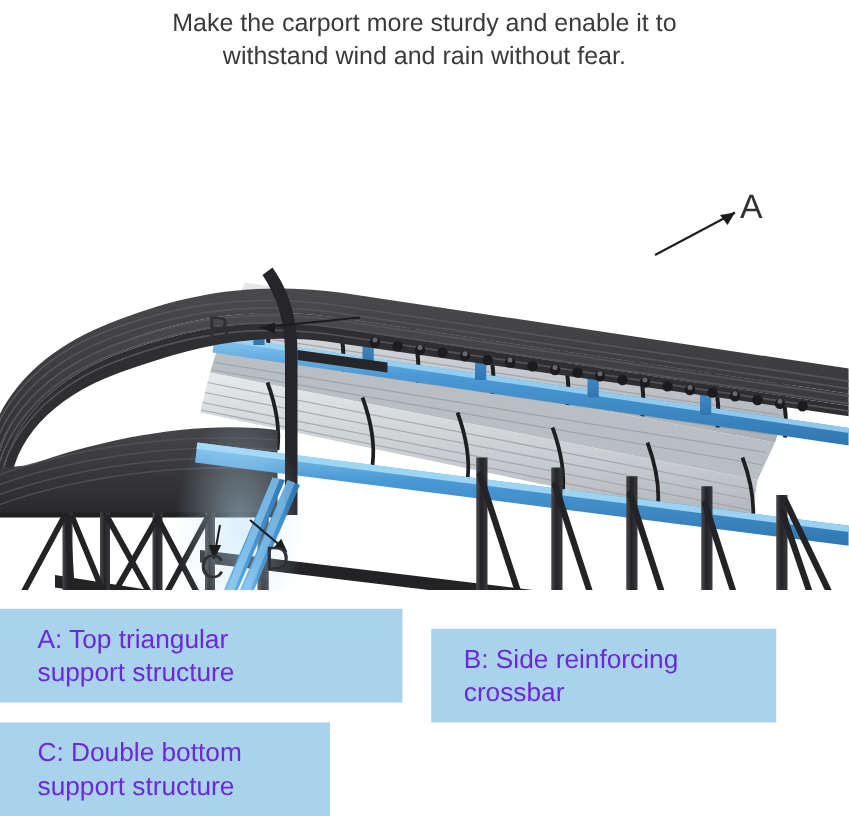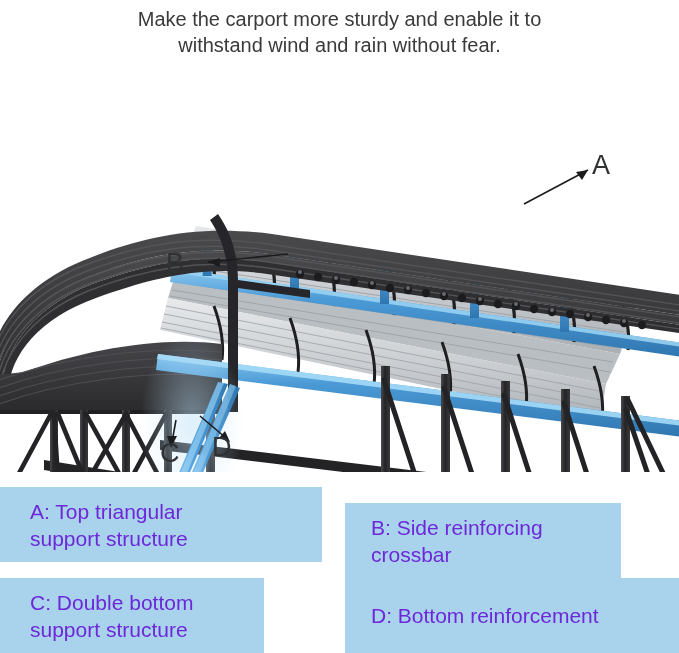--- a/index.html
+++ b/index.html
@@ -407,16 +407,13 @@
      support structure</span>
   </div>
   <div class="legend-box legend-b">
     <span class="legend-text">B: Side reinforcing
      crossbar</span>
   </div>
   <div class="legend-box legend-c">
     <span class="legend-text">C: Double bottom
      support structure</span>
   </div>
-  <div class="legend-box legend-d">
-    <span class="legend-text">D: Bottom reinforcement</span>
-  </div>
 </div>
 
 </body></html>

